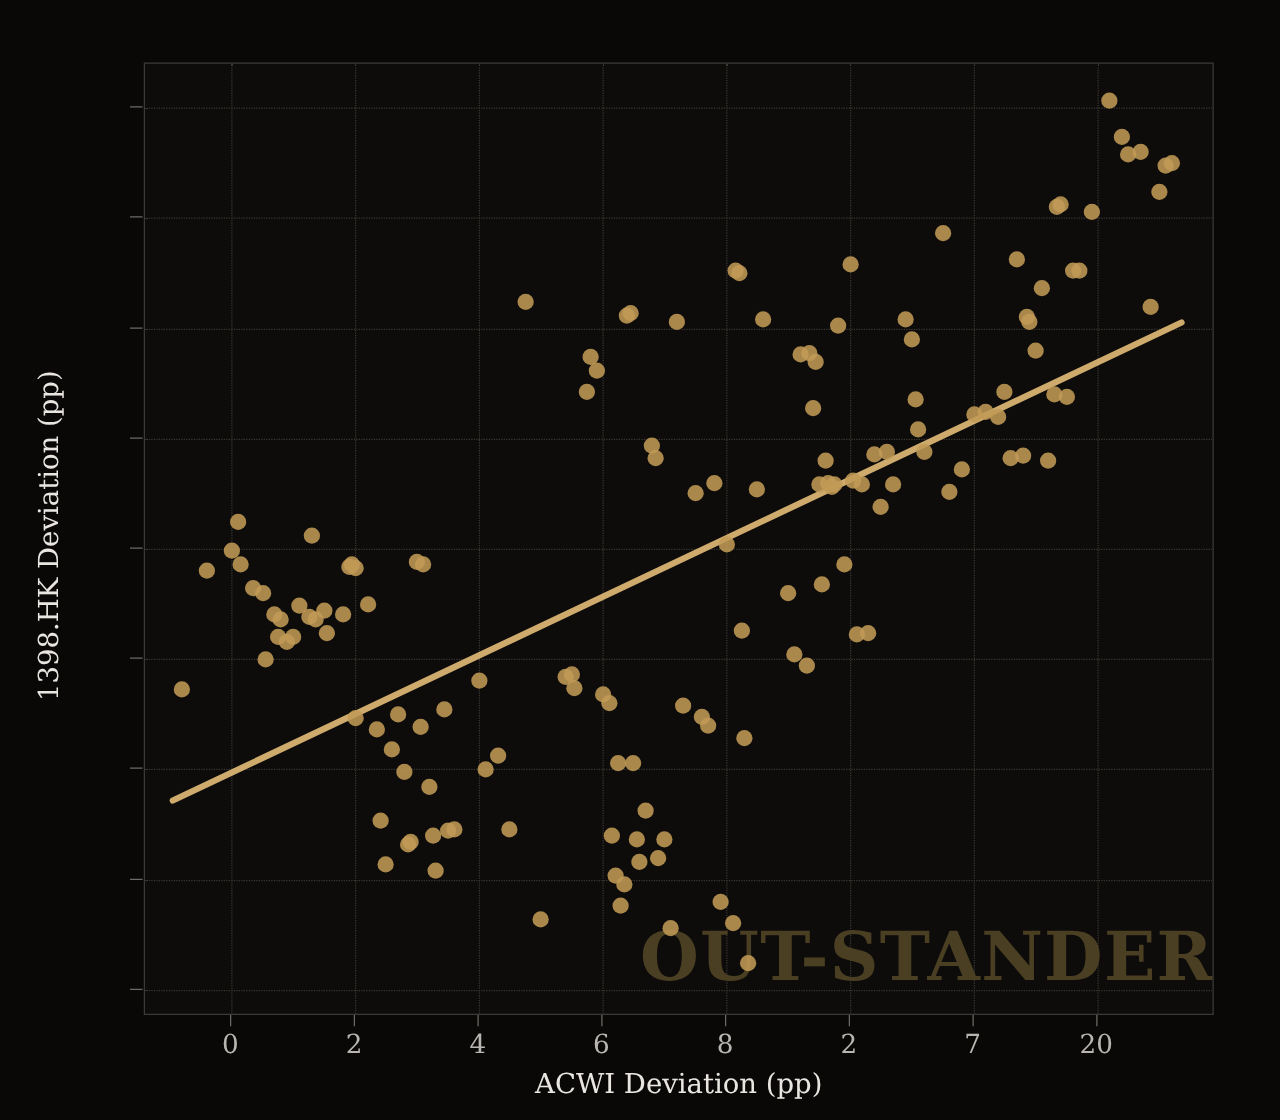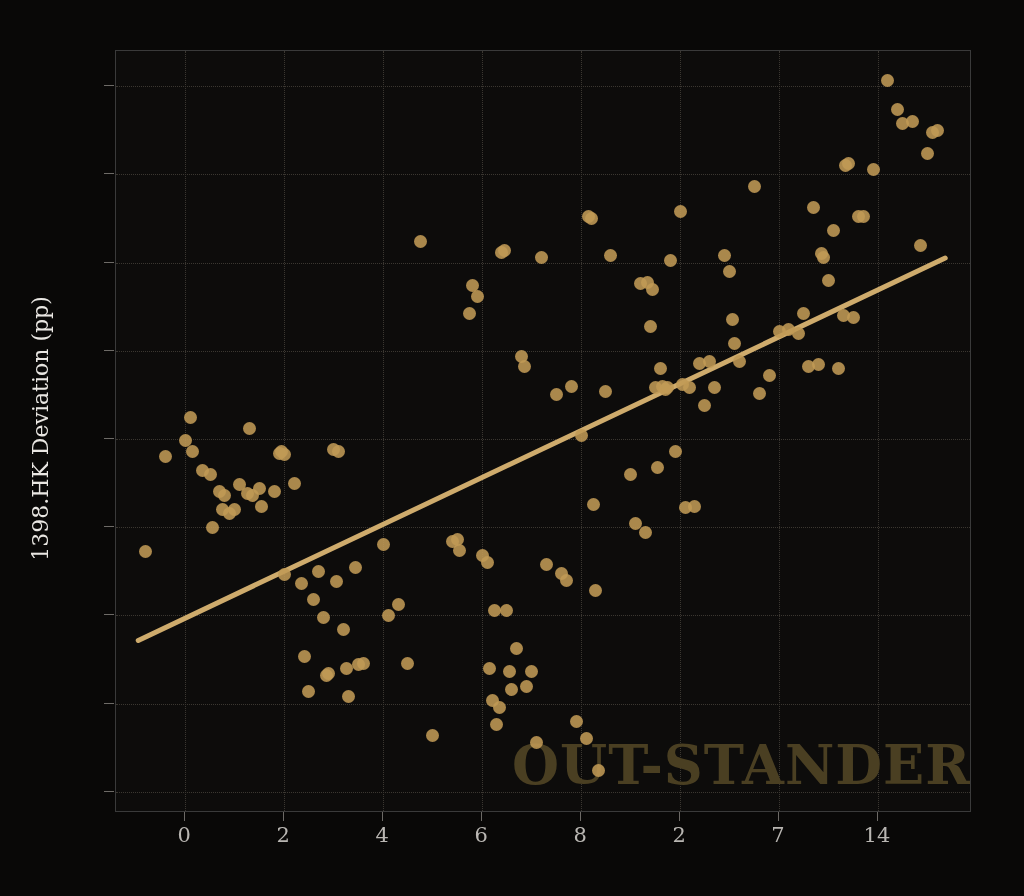--- a/index.html
+++ b/index.html
@@ -136,20 +136,21 @@
     text-align: center;
   }
 </style>
 </head>
 <body>
 
 <div id="figure">
 
 
   <div id="yaxis-title">1398.HK Deviation (pp)</div>
+  <div id="xaxis-title">ACWI Deviation (pp)</div>
 
   <div id="ytick-layer">
       <div class="ytick-mark" style="top: 790.833px;"></div>
       <div class="ytick-mark" style="top: 702.639px;"></div>
       <div class="ytick-mark" style="top: 614.444px;"></div>
       <div class="ytick-mark" style="top: 526.25px;"></div>
       <div class="ytick-mark" style="top: 438.056px;"></div>
       <div class="ytick-mark" style="top: 349.861px;"></div>
       <div class="ytick-mark" style="top: 261.667px;"></div>
       <div class="ytick-mark" style="top: 173.472px;"></div>
@@ -163,21 +164,21 @@
       <div class="xtick-label" style="left: 382.191px;">4</div>
       <div class="xtick-mark" style="left: 382.191px;"></div>
       <div class="xtick-label" style="left: 481.15px;">6</div>
       <div class="xtick-mark" style="left: 481.15px;"></div>
       <div class="xtick-label" style="left: 580.11px;">8</div>
       <div class="xtick-mark" style="left: 580.11px;"></div>
       <div class="xtick-label" style="left: 679.069px;">2</div>
       <div class="xtick-mark" style="left: 679.069px;"></div>
       <div class="xtick-label" style="left: 778.029px;">7</div>
       <div class="xtick-mark" style="left: 778.029px;"></div>
-      <div class="xtick-label" style="left: 876.988px;">14</div>
+      <div class="xtick-label" style="left: 876.988px;">20</div>
       <div class="xtick-mark" style="left: 876.988px;"></div>
     </div>
 
   <div id="plot-area">
     <div id="grid-layer">
         <div class="gridline-v" style="left: 69.2717px;"></div>
         <div class="gridline-v" style="left: 168.231px;"></div>
         <div class="gridline-v" style="left: 267.191px;"></div>
         <div class="gridline-v" style="left: 366.15px;"></div>
         <div class="gridline-v" style="left: 465.11px;"></div>

